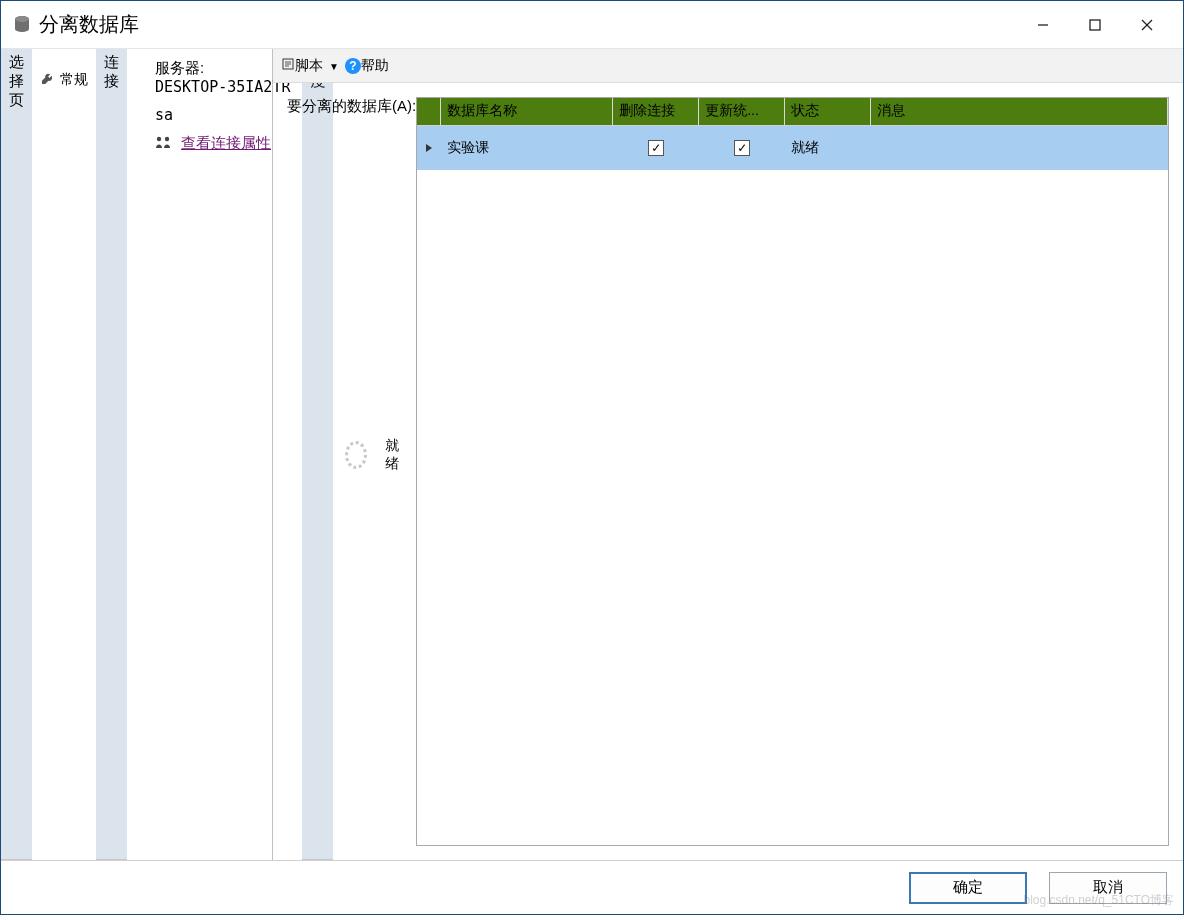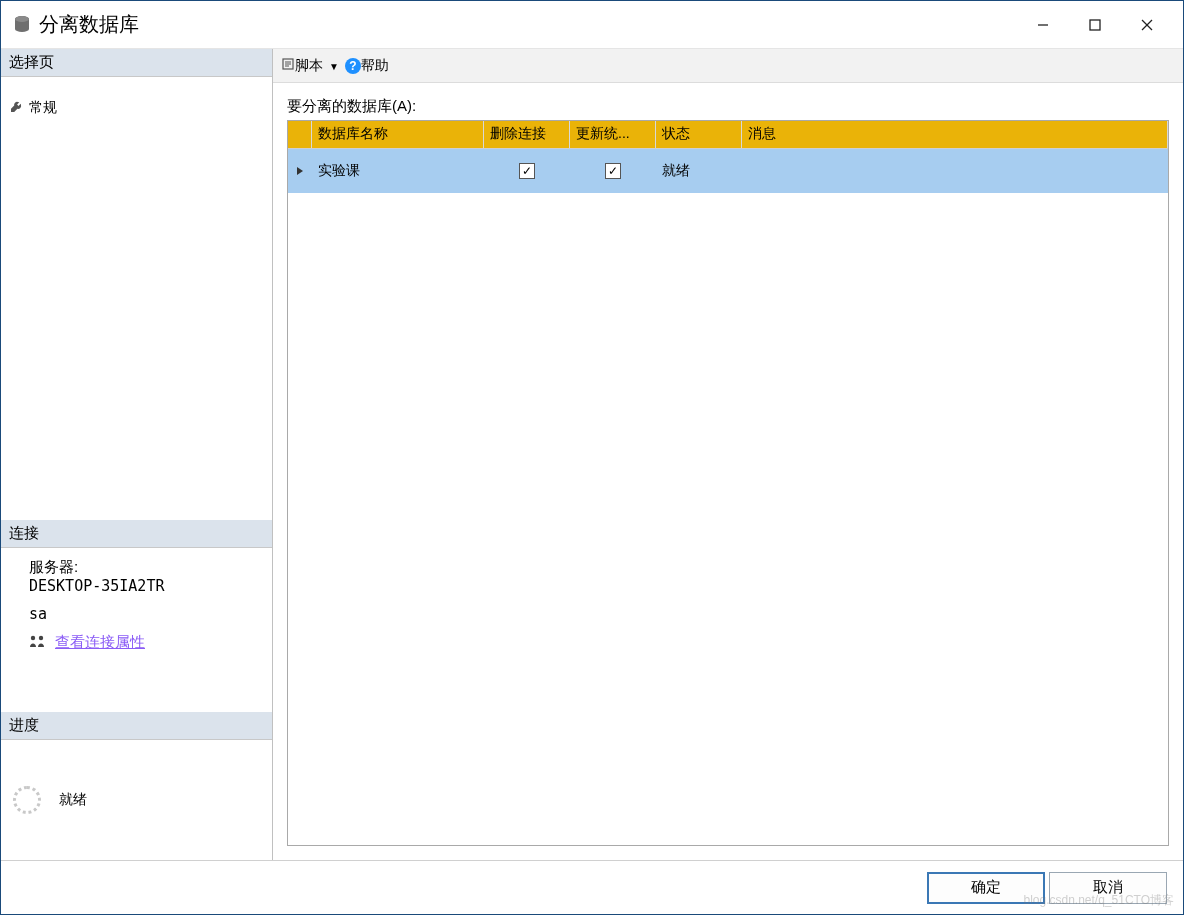--- a/index.html
+++ b/index.html
@@ -37,21 +37,21 @@
 }
 .win-btn svg { pointer-events: none; }
 .main {
   flex: 1;
   display: flex;
   min-height: 0;
 }
 .sidebar {
   width: 272px;
   display: flex;
-  flex-direction: column;
+  flex-direction: row;
   border-right: 1px solid #c0c0c0;
   background: #fff;
 }
 .side-section-header {
   background: #dbe3ec;
   padding: 4px 8px;
   font-size: 15px;
   border-bottom: 1px solid #c8c8c8;
 }
 .side-body {
@@ -66,21 +66,21 @@
 }
 .spacer-flex { flex: 1; }
 .conn-body {
   padding: 10px 12px 0 28px;
   font-size: 15px;
   flex: 0 0 auto;
 }
 .conn-body .label { margin-top: 0; }
 .conn-body .value { font-family: "Consolas","SimSun",monospace; margin-bottom: 10px; }
 .conn-link-row { display: flex; align-items: center; gap: 8px; margin-top: 4px; }
-.conn-link { color: #8b5cf6; text-decoration: underline; cursor: pointer; }
+.conn-link { color: #701a75; text-decoration: underline; cursor: pointer; }
 .progress-body {
   padding: 14px 12px;
   display: flex; align-items: center; gap: 18px;
   min-height: 120px;
 }
 .spinner {
   width: 28px; height: 28px;
   border: 3px dotted #c8c8c8;
   border-radius: 50%;
 }
@@ -106,35 +106,35 @@
   width: 16px; height: 16px; border-radius: 50%;
   background: #1e90ff; color: #fff;
   display: inline-flex; align-items: center; justify-content: center;
   font-size: 12px; font-weight: bold;
   margin-left: 6px;
 }
 .content-inner {
   flex: 1;
   padding: 14px 14px 14px 14px;
   display: flex;
-  flex-direction: column;
+  flex-direction: row;
   min-height: 0;
 }
 .section-label { font-size: 15px; margin-bottom: 4px; }
 .grid-wrap {
   flex: 1;
   border: 1px solid #a9a9a9;
   background: #fff;
   display: flex;
   flex-direction: column;
   overflow: hidden;
 }
 .grid-header {
   display: flex;
-  background: #eab308;
+  background: #4d7c0f;
   border-bottom: 1px solid #d0d0d0;
   height: 28px;
   font-size: 14px;
 }
 .grid-header .col {
   border-right: 1px solid #d8d8d8;
   padding: 4px 6px;
   overflow: hidden; white-space: nowrap; text-overflow: ellipsis;
 }
 .grid-body { flex: 1; }
@@ -164,21 +164,21 @@
   font-size: 12px;
 }
 .chk.checked::after { content: "✓"; }
 .footer {
   height: 54px;
   border-top: 1px solid #d0d0d0;
   display: flex;
   align-items: center;
   justify-content: flex-end;
   padding: 0 16px;
-  gap: 4px;
+  gap: 22px;
   background: #fff;
 }
 .btn {
   min-width: 118px;
   height: 32px;
   border: 1px solid #9aa7b3;
   background: #fdfdfd;
   display: inline-flex;
   align-items: center;
   justify-content: center;

